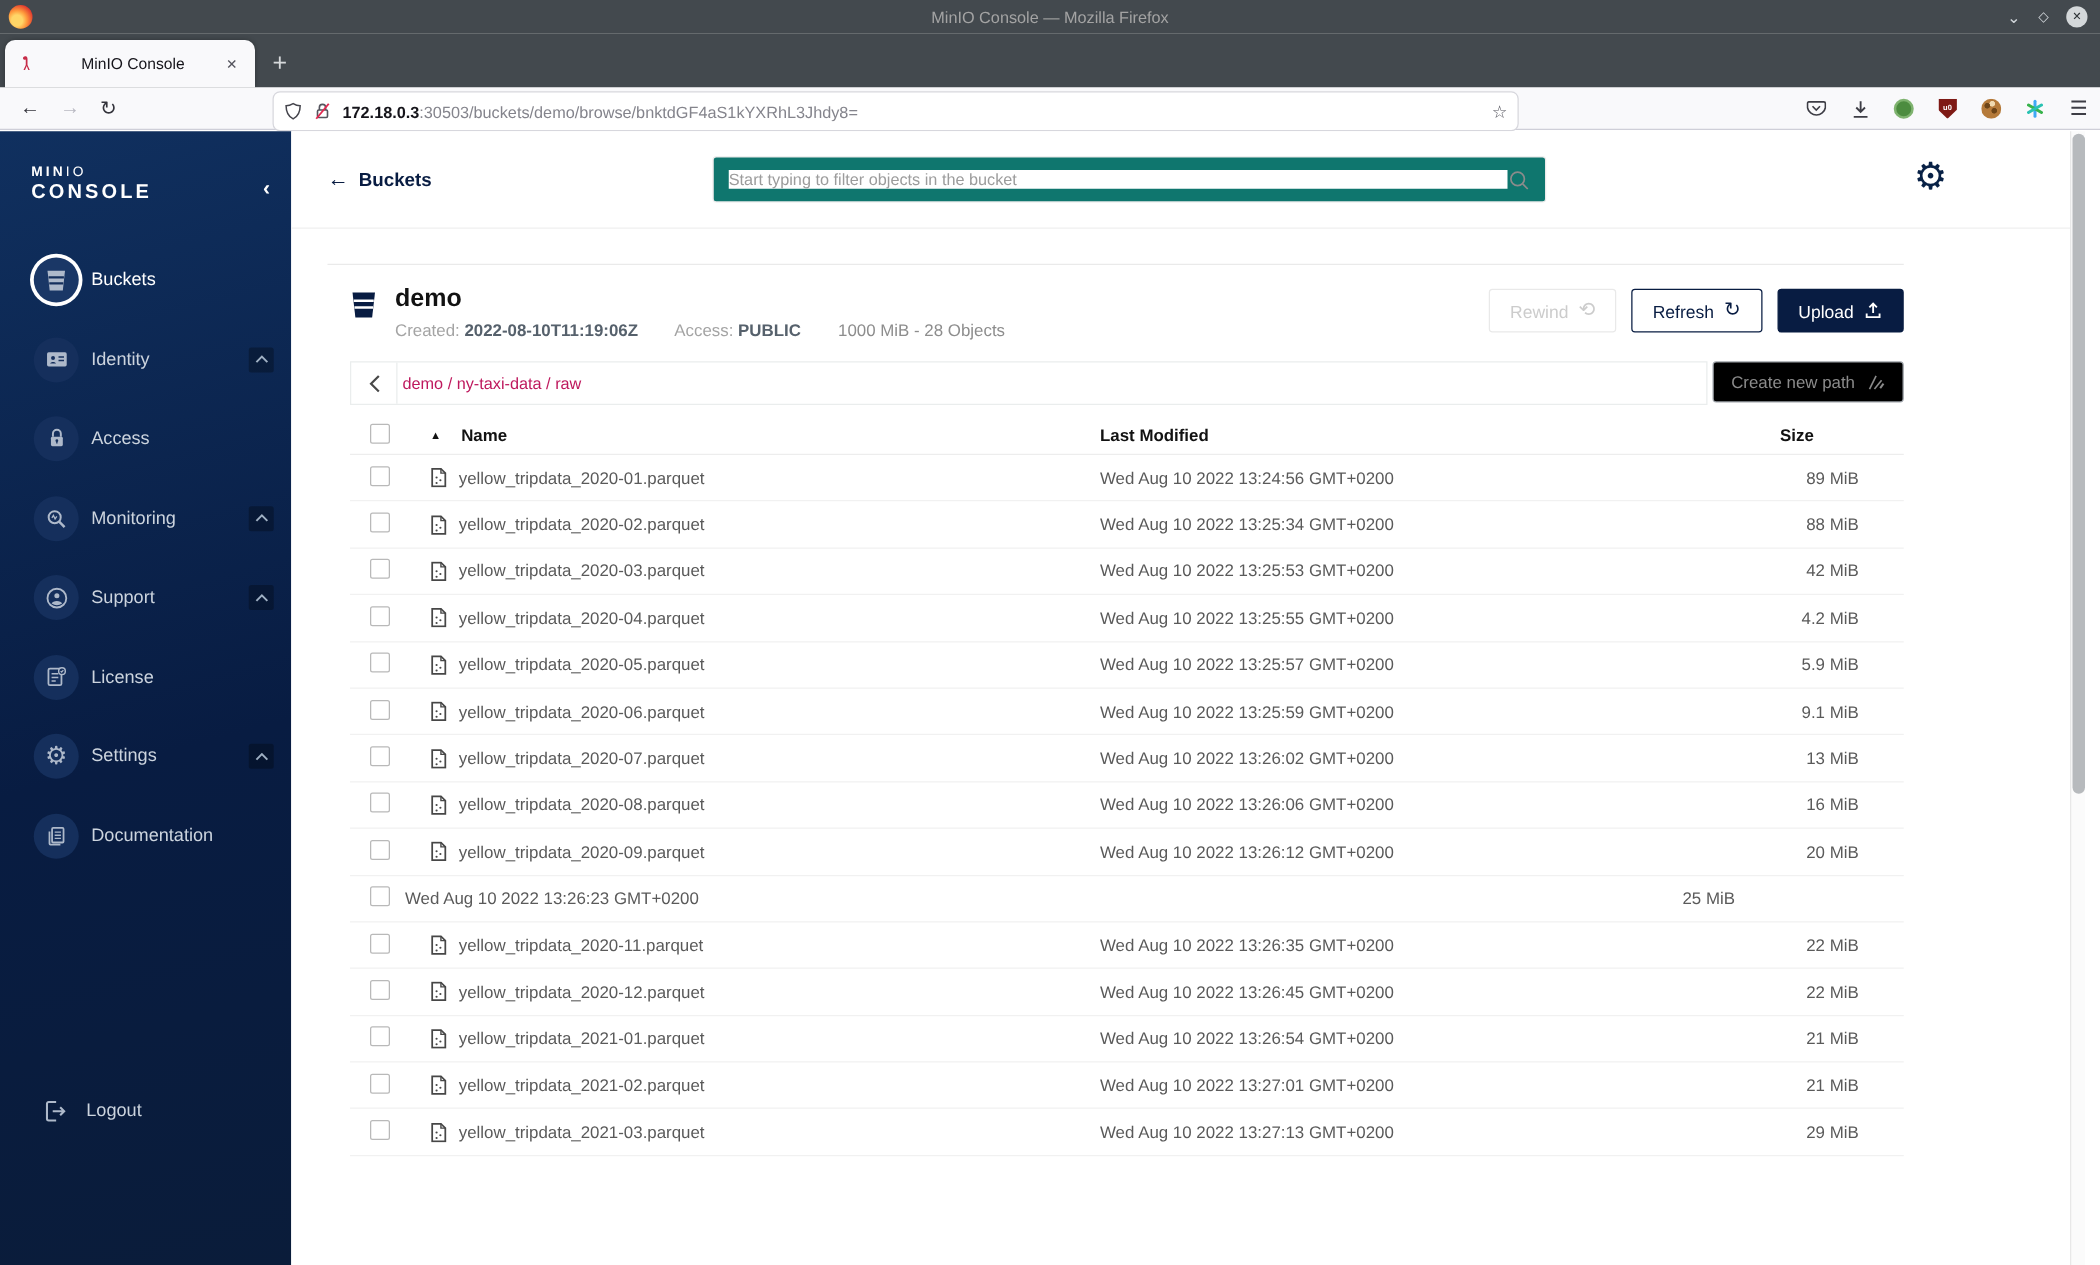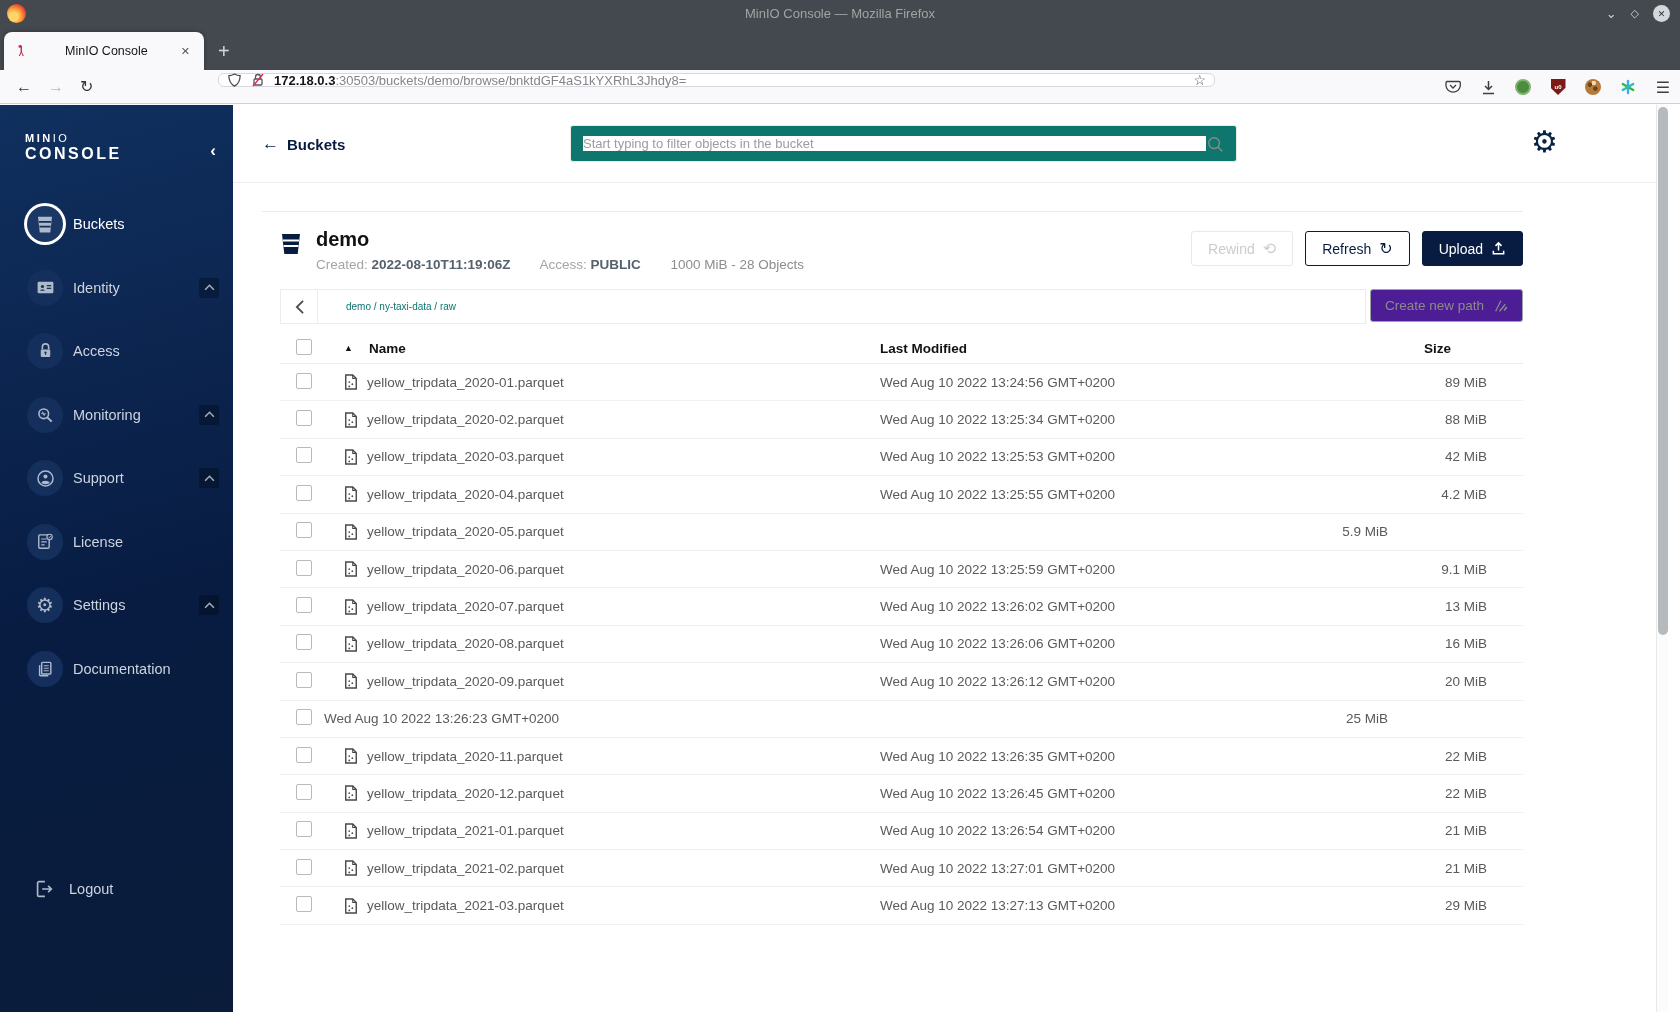--- a/index.html
+++ b/index.html
@@ -21,21 +21,21 @@
   .tab { position:absolute; left:4px; top:5px; width:200px; height:38px; background:#f9f9fb; border-radius:8px 8px 0 0;
     display:flex; align-items:center; padding:0 10px; box-shadow:0 0 4px rgba(0,0,0,.3); }
   .tab-title { font-size:12.5px; color:#15141a; flex:1; margin-left:8px; white-space:nowrap; overflow:hidden; }
   .tab-close { color:#55555e; font-size:11px; padding:2px 4px; }
   .newtab-btn { position:absolute; left:218px; top:14px; color:#d6d9db; font-size:20px; line-height:20px; }
 
   .toolbar { position:absolute; top:70px; left:0; right:0; height:34px; background:#f9f9fb; border-bottom:1px solid #cfcfd8;
     display:flex; align-items:center; }
   .nav-btn { font-size:16px; color:#33333b; margin-left:16px; }
   .nav-btn.fwd { color:#b8b8c1; }
-  .urlbar { position:absolute; left:218px; top:3px; width:997px; height:14px; background:#fff; border:1px solid #d7d7dd;
+  .urlbar { position:absolute; left:218px; top:3px; width:997px; height:32px; background:#fff; border:1px solid #d7d7dd;
     border-radius:6px; display:flex; align-items:center; padding:0 8px; }
   .urlbar .sep-ico { margin-right:9px; display:flex; align-items:center; }
   .url-text { font-size:13px; color:#15141a; flex:1; white-space:nowrap; overflow:hidden; }
   .url-text .rest { color:#84848c; }
   .star { color:#55555e; font-size:14px; }
   .tool-icons { position:absolute; right:8px; top:0; height:34px; display:flex; align-items:center; gap:17px; }
   .ti { width:18px; height:18px; display:flex; align-items:center; justify-content:center; font-size:14px; color:#3d3d45; }
   .ti-green { width:16px; height:16px; border-radius:50%; background:#4c8c3f; border:2px solid #7fb36f; }
   .ti-ublock { width:15px; height:16px; background:#7e1a15; clip-path:polygon(0 0,100% 0,100% 55%,50% 100%,0 55%); display:flex; align-items:center; justify-content:center; color:#fff; font-size:6px; font-weight:bold; }
   .ti-cookie { width:16px; height:16px; border-radius:50%; background:#b57a3a;
@@ -89,22 +89,22 @@
   .btn { height:35px; border-radius:3px; font-size:14px; display:flex; align-items:center; gap:8px; padding:0 16px;
     background:#fff; border:1px solid #e7e7e7; cursor:pointer; font-family:inherit; }
   .btn .bi { font-size:16px; line-height:1; }
   .btn-rewind { color:#ccc; border-color:#e9e9e9; }
   .btn-refresh { color:#081c42; border-color:#081c42; }
   .btn-upload { background:#081c42; border-color:#081c42; color:#fff; }
 
   .path-row { display:flex; justify-content:space-between; margin:17px 0 0 18px; }
   .crumb-box { width:1086px; height:35px; border:1px solid #eaeded; display:flex; align-items:center; background:#fff; }
   .crumb-back { width:37px; height:100%; border-right:1px solid #eaeded; display:flex; align-items:center; justify-content:center; color:#4a4a4a; cursor:pointer; }
-  .crumb-text { margin-left:28px; font-size:10px; color:#0f766e; }
-  .btn-newpath { height:33px; color:#8b8b8b; border:1px solid #9da2a8; border-radius:3px; background:#4c1d95; font-size:13.5px;
+  .crumb-text { margin-left:4px; font-size:13px; color:#be185d; }
+  .btn-newpath { height:33px; color:#8b8b8b; border:1px solid #9da2a8; border-radius:3px; background:#000000; font-size:13.5px;
     display:flex; align-items:center; gap:8px; padding:0 14px; cursor:pointer; font-family:inherit; }
 
   .objtable { margin-left:18px; margin-top:9px; width:1243px; }
   .thead, .trow { display:grid; grid-template-columns:44px 556px 544px 99px; align-items:center; }
   .thead { height:31px; border-bottom:1px solid #ededed; font-size:13.5px; font-weight:700; color:#121212; }
   .c-check { padding-left:16px; }
   .checkbox { width:16px; height:16px; border:1px solid #b9b9b9; border-radius:2px; background:#fff; display:inline-block; cursor:pointer; }
   .c-name { padding-left:20px; display:flex; align-items:center; gap:9px; }
   .sort-ico { font-size:9px; color:#121212; margin-right:7px; }
   .c-size { text-align:right; padding-right:36px; }
@@ -488,20 +488,21 @@
         <svg width="14" height="16" viewBox="0 0 16 18">
                       <path d="M2 1h8l4 4v12H2z" fill="none" stroke="#474747" stroke-width="1.6"></path>
                       <path d="M10 1v4h4" fill="none" stroke="#474747" stroke-width="1.3"></path>
                       <circle cx="6" cy="9" r="1" fill="#474747"></circle>
                       <circle cx="9.5" cy="11.5" r="1" fill="#474747"></circle>
                       <circle cx="6" cy="14" r="1" fill="#474747"></circle>
                     </svg>
       </span>
       <span class="fname">yellow_tripdata_2020-05.parquet</span>
     </div>
+    <div class="c-mod">Wed Aug 10 2022 13:25:57 GMT+0200</div>
     <div class="c-size">5.9 MiB</div>
   </div>
               <div class="trow">
     <div class="c-check"><span class="checkbox"></span></div>
     <div class="c-name">
       <span class="file-ico">
         <svg width="14" height="16" viewBox="0 0 16 18">
                       <path d="M2 1h8l4 4v12H2z" fill="none" stroke="#474747" stroke-width="1.6"></path>
                       <path d="M10 1v4h4" fill="none" stroke="#474747" stroke-width="1.3"></path>
                       <circle cx="6" cy="9" r="1" fill="#474747"></circle>

